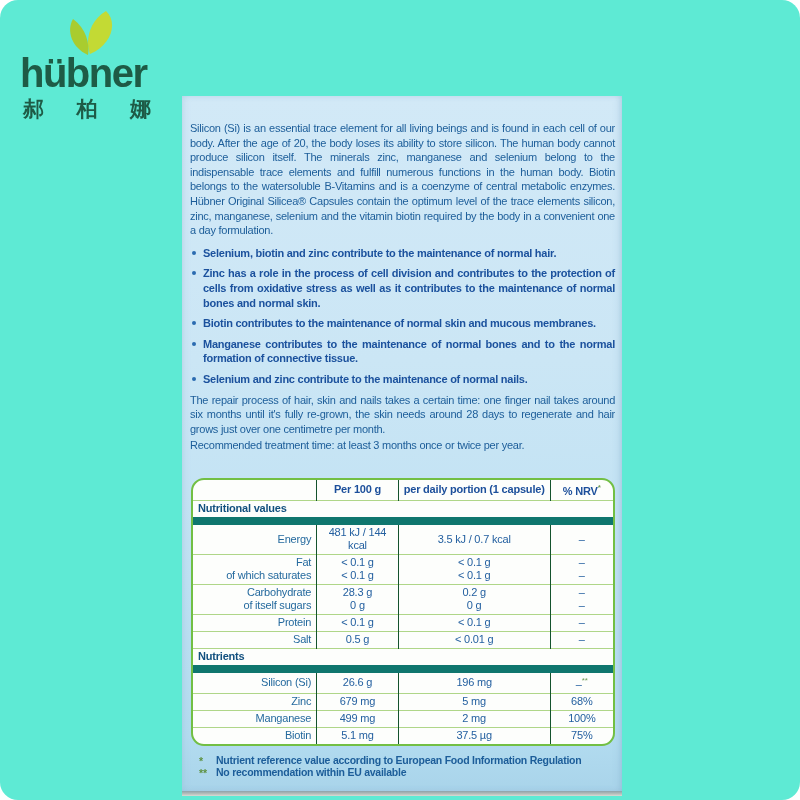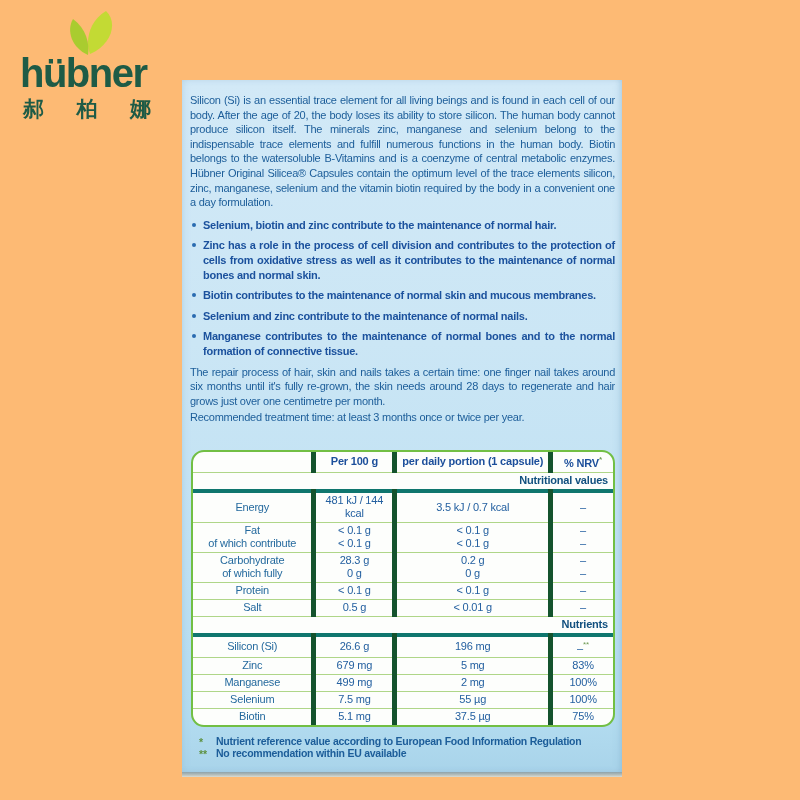--- a/index.html
+++ b/index.html
@@ -1,57 +1,57 @@
 <!DOCTYPE html>
 <html><head>
 <meta charset="utf-8">
 <style>
   * { margin:0; padding:0; box-sizing:border-box; }
   html,body { background:#ffffff; }
   body { width:800px; height:800px; font-family:"Liberation Sans", sans-serif; position:relative; overflow:hidden; }
 
-  .page { position:relative; width:800px; height:800px; background:#fdba74; }
+  .page { position:relative; width:800px; height:800px; background:#5eead4;border-radius:18px; }
 
   
   .logo { position:absolute; left:20px; top:10px; width:140px; }
   .leaf { display:block; margin:0 0 -4px 42px; }
   .brand { font-size:40px; font-weight:bold; color:#1e5b46; letter-spacing:-1.5px; line-height:42px; }
   .brand-cn { display:flex; justify-content:space-between; width:128px; margin:1px 0 0 3px;
               font-size:21px; font-weight:bold; color:#1e5b46; font-family:"DejaVu Sans", sans-serif; }
 
   
-  .panel { position:absolute; left:182px; top:80px; width:440px; padding:13px 7px 12px 8px;
+  .panel { position:absolute; left:182px; top:96px; width:440px; padding:25px 7px 12px 8px;
            background:linear-gradient(180deg,#d2e9f7 0%,#cbe6f5 38%,#bfe1f3 70%,#b3dcf0 92%,#a9d4ea 100%);
            box-shadow: inset -4px 0 7px -3px rgba(120,165,195,.5), inset 4px 0 7px -3px rgba(140,180,205,.35); }
   .panel::after { content:""; position:absolute; left:0; right:0; bottom:-5px; height:5px;
                   background:linear-gradient(180deg,#8da2aa 0%,#b9c1bd 60%,#d9dcd6 100%); }
 
   .txt { font-size:11px; line-height:14.6px; letter-spacing:-0.25px; color:#1c5d99; text-align:justify; }
   .intro { margin-bottom:8px; }
   .benefits { list-style:none; margin:0 0 4px 2px; }
   .benefits li { position:relative; padding-left:11px; margin-bottom:6px;
                  font-weight:bold; color:#1b519d; font-size:11px; line-height:14.6px;
                  letter-spacing:-0.25px; text-align:justify; }
   .dot { position:absolute; left:0; top:5px; width:4px; height:4px; border-radius:50%; background:#2a6bb0; }
   .para { margin-top:2px; }
 
   
   .table-wrap { margin:25px 0 0 1px; width:424px; border:2px solid #72bf44; border-radius:13px;
                 background:#fdfefc; overflow:hidden; }
   table { width:100%; border-collapse:collapse; }
   td { font-size:11px; line-height:13px; letter-spacing:-0.2px; padding:1px 5px 2px;
        color:#2460a0; vertical-align:middle; }
-  td + td { border-left:5px solid #14532d; }
+  td + td { border-left:1px solid #14532d; }
   col.c1{width:131px;} col.c2{width:85px;} col.c3{width:141px;} col.c4{width:65px;}
   tr.head td { font-weight:bold; text-align:center; height:21px; white-space:nowrap; color:#1c4f9b; }
-  tr.section td { border-top:1px solid #afd688; border-bottom:4px solid #0f766e;
-                  font-weight:bold; color:#12507f; text-align:right; height:16px; }
+  tr.section td { border-top:1px solid #afd688; border-bottom:8px solid #0f766e;
+                  font-weight:bold; color:#12507f; text-align:left; height:16px; }
   tr.r td { border-top:1px solid #afd688; height:15px; }
   tr.nb td { border-top:none; }
-  td.lab { text-align:center; color:#256a9e; }
+  td.lab { text-align:right; color:#256a9e; }
   td.val { text-align:center; }
   .l { display:block; }
   sup { font-size:8px; letter-spacing:0; }
   .grn { color:#6f9b55; }
 
   
   .footnotes { margin:9px 0 0 9px; }
   .fn { position:relative; padding-left:17px; font-size:10.5px; line-height:11.8px;
         letter-spacing:-0.25px; font-weight:bold; color:#1c5d99; }
   .fnm { position:absolute; left:0; top:1px; color:#5d9140; font-size:10.5px; letter-spacing:0; }
@@ -75,22 +75,22 @@
   </div>
 
   <div class="panel">
 
     <p class="txt intro">Silicon (Si) is an essential trace element for all living beings and is found in each cell of our body. After the age of 20, the body loses its ability to store silicon. The human body cannot produce silicon itself. The minerals zinc, manganese and selenium belong to the indispensable trace elements and fulfill numerous functions in the human body. Biotin belongs to the watersoluble B-Vitamins and is a coenzyme of central metabolic enzymes. Hübner Original Silicea® Capsules contain the optimum level of the trace elements silicon, zinc, manganese, selenium and the vitamin biotin required by the body in a convenient one a day formulation.</p>
 
     <ul class="benefits">
       <li><span class="dot"></span><span>Selenium, biotin and zinc contribute to the maintenance of normal hair.</span></li>
       <li><span class="dot"></span><span>Zinc has a role in the process of cell division and contributes to the protection of cells from oxidative stress as well as it contributes to the maintenance of normal bones and normal skin.</span></li>
       <li><span class="dot"></span><span>Biotin contributes to the maintenance of normal skin and mucous membranes.</span></li>
+      <li><span class="dot"></span><span>Manganese contributes to the maintenance of normal bones and to the normal formation of connective tissue.</span></li>
       <li><span class="dot"></span><span>Selenium and zinc contribute to the maintenance of normal nails.</span></li>
-      <li><span class="dot"></span><span>Manganese contributes to the maintenance of normal bones and to the normal formation of connective tissue.</span></li>
     </ul>
 
     <p class="txt para">The repair process of hair, skin and nails takes a certain time: one finger nail takes around six months until it's fully re-grown, the skin needs around 28 days to regenerate and hair grows just over one centimetre per month.</p>
     <p class="txt para">Recommended treatment time: at least 3 months once or twice per year.</p>
 
     <div class="table-wrap">
       <table>
         <colgroup>
             <col class="c1">
             <col class="c2">
@@ -113,40 +113,40 @@
         <tr class="r nb">
           <td class="lab">Energy</td>
           <td class="val">481 kJ / 144 kcal</td>
           <td class="val">3.5 kJ / 0.7 kcal</td>
           <td class="val">–</td>
         </tr>
 
         <tr class="r">
           <td class="lab">
                 <span class="l">Fat</span>
-                <span class="l">of which contribute</span>
+                <span class="l">of which saturates</span>
               </td>
           <td class="val">
                 <span class="l">&lt; 0.1 g</span>
                 <span class="l">&lt; 0.1 g</span>
               </td>
           <td class="val">
                 <span class="l">&lt; 0.1 g</span>
                 <span class="l">&lt; 0.1 g</span>
               </td>
           <td class="val">
                 <span class="l">–</span>
                 <span class="l">–</span>
               </td>
         </tr>
 
         <tr class="r">
           <td class="lab">
                 <span class="l">Carbohydrate</span>
-                <span class="l">of which fully</span>
+                <span class="l">of itself sugars</span>
               </td>
           <td class="val">
                 <span class="l">28.3 g</span>
                 <span class="l">0 g</span>
               </td>
           <td class="val">
                 <span class="l">0.2 g</span>
                 <span class="l">0 g</span>
               </td>
           <td class="val">
@@ -177,36 +177,30 @@
           <td class="lab">Silicon (Si)</td>
           <td class="val">26.6 g</td>
           <td class="val">196 mg</td>
           <td class="val"><span>–</span><sup class="grn">**</sup></td>
         </tr>
 
         <tr class="r">
           <td class="lab">Zinc</td>
           <td class="val">679 mg</td>
           <td class="val">5 mg</td>
-          <td class="val">83%</td>
+          <td class="val">68%</td>
         </tr>
 
         <tr class="r">
           <td class="lab">Manganese</td>
           <td class="val">499 mg</td>
           <td class="val">2 mg</td>
           <td class="val">100%</td>
         </tr>
 
-        <tr class="r">
-          <td class="lab">Selenium</td>
-          <td class="val">7.5 mg</td>
-          <td class="val">55 µg</td>
-          <td class="val">100%</td>
-        </tr>
 
         <tr class="r">
           <td class="lab">Biotin</td>
           <td class="val">5.1 mg</td>
           <td class="val">37.5 µg</td>
           <td class="val">75%</td>
         </tr>
 
       </tbody>
         </table>

